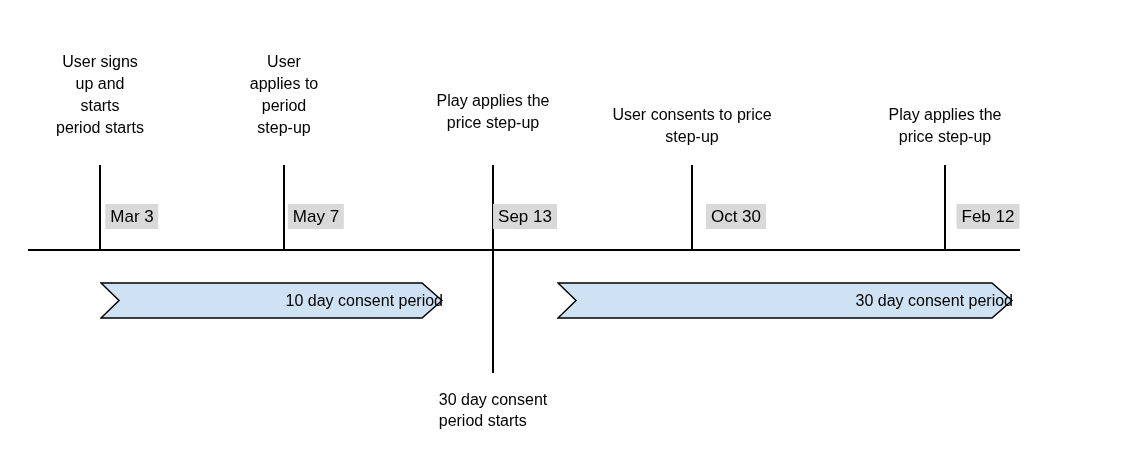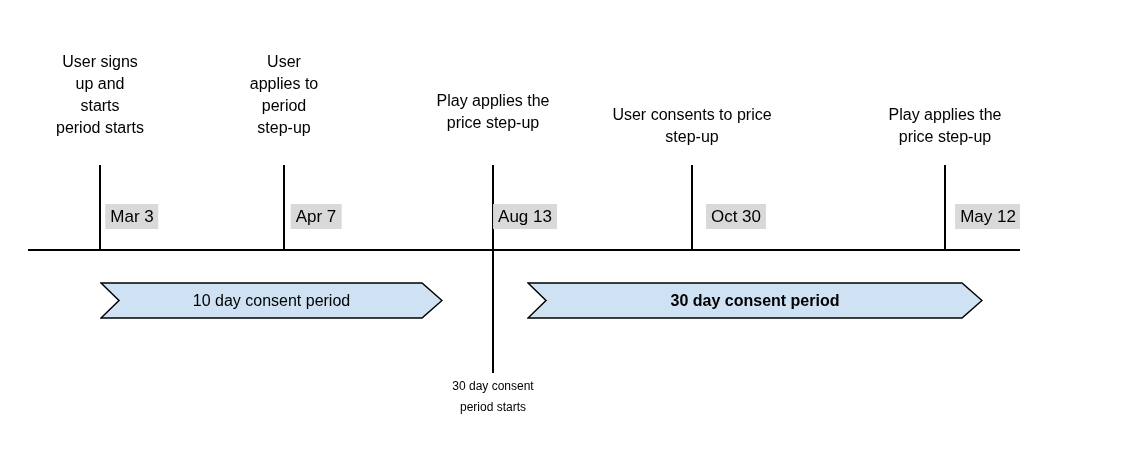--- a/index.html
+++ b/index.html
@@ -60,36 +60,35 @@
     background: var(--date-bg, #d9d9d9);
     font-size: 17px;
     line-height: 21px;
     padding: 2px 5px;
     white-space: nowrap;
     z-index: 2;
     margin-left: 32px;
   }
   .below-label {
     position: absolute;
-    top: 376px;
+    top: 389px;
     left: 0;
     transform: translateX(-50%);
     width: max-content;
-    text-align: center;
-    font-size: 12px;
+    font-size: 16px;
     line-height: 21px;
     z-index: 2;
   }
   .banner {
     position: absolute;
     top: 282px;
     height: 37px;
     display: flex;
     align-items: center;
-    justify-content: center;
+    justify-content: flex-end;
   }
   .banner-svg { position: absolute; left: 0; top: 0; }
   .banner-poly {
     fill: var(--banner-fill, #cfe2f3);
     stroke: var(--banner-border, #000000);
     stroke-width: 1.5;
     stroke-linejoin: miter;
   }
   .banner-label {
     position: relative;
@@ -117,30 +116,30 @@
   </div>
 
   <div class="event" style="left:284px; --label-top:51px;">
     <div class="event-label">
       <div>User</div>
       <div>applies to</div>
       <div>period</div>
       <div>step-up</div>
     </div>
     <div class="tick"></div>
-    <div class="date">Apr 7</div>
+    <div class="date">May 7</div>
   </div>
 
   <div class="event long" style="left:493px; --label-top:90px;">
     <div class="event-label">
       <div>Play applies the</div>
       <div>price step-up</div>
     </div>
     <div class="tick"></div>
-    <div class="date">Aug 13</div>
+    <div class="date">Sep 13</div>
     <div class="below-label">
       <div>30 day consent</div>
       <div>period starts</div>
     </div>
   </div>
 
   <div class="event" style="left:692px; --label-top:104px; --date-dx:12px;">
     <div class="event-label">
       <div>User consents to price</div>
       <div>step-up</div>
@@ -148,30 +147,30 @@
     <div class="tick"></div>
     <div class="date">Oct 30</div>
   </div>
 
   <div class="event" style="left:945px; --label-top:104px; --date-dx:11px;">
     <div class="event-label">
       <div>Play applies the</div>
       <div>price step-up</div>
     </div>
     <div class="tick"></div>
-    <div class="date">May 12</div>
+    <div class="date">Feb 12</div>
   </div>
 
   <div class="banner" style="left:100px; width:343px;">
     <svg class="banner-svg" width="343" height="37" viewBox="0 0 343 37">
       <polygon class="banner-poly" points="1,1 322,1 342,18.5 322,36 1,36 19,18.5"></polygon>
     </svg>
     <span class="banner-label">10 day consent period</span>
   </div>
 
-  <div class="banner" style="left:527px; width:456px;font-weight:bold;">
+  <div class="banner" style="left:557px; width:456px;">
     <svg class="banner-svg" width="456" height="37" viewBox="0 0 456 37">
       <polygon class="banner-poly" points="1,1 435,1 455,18.5 435,36 1,36 19,18.5"></polygon>
     </svg>
     <span class="banner-label">30 day consent period</span>
   </div>
 
 </div>
 
 </body></html>

